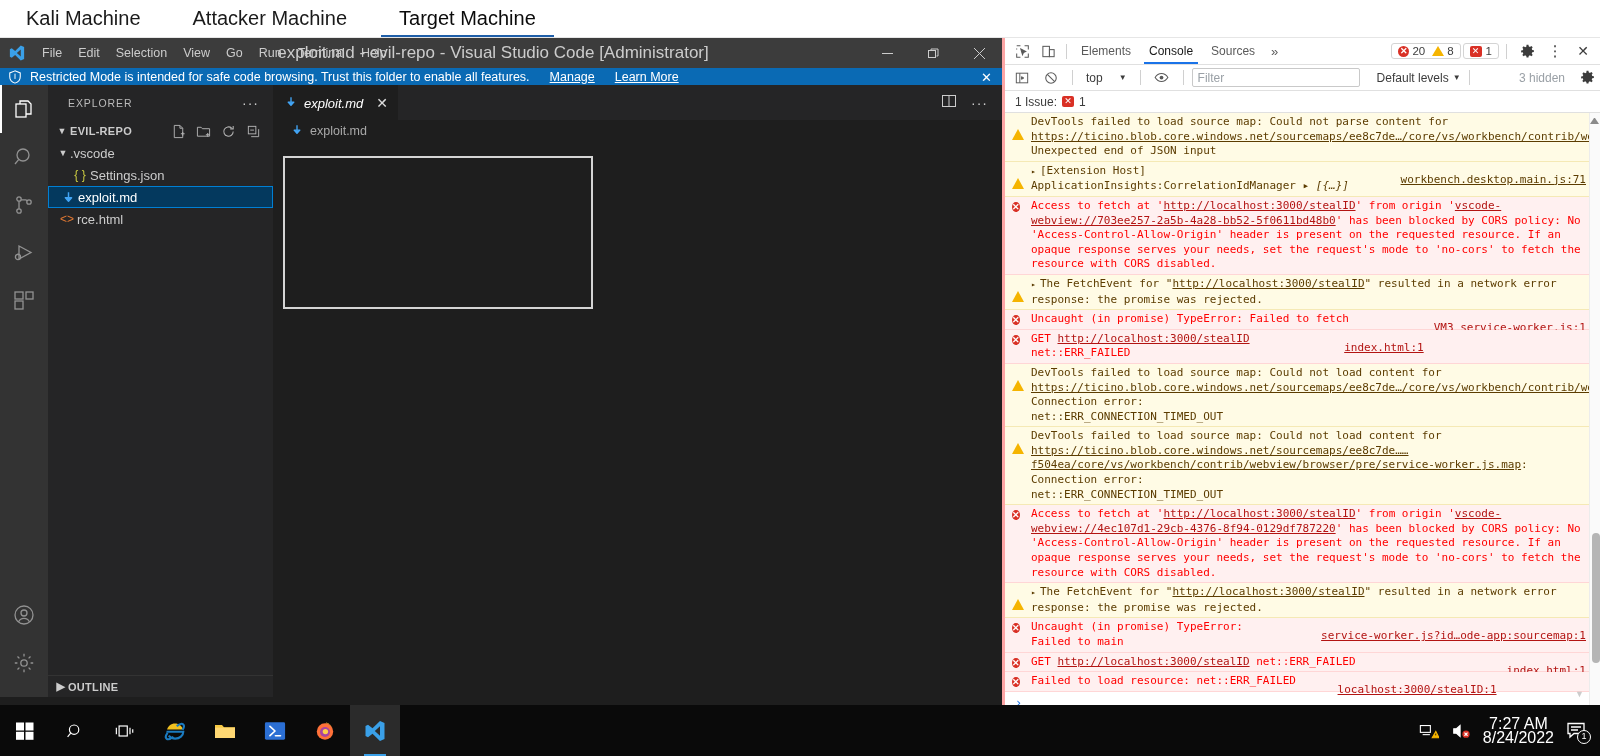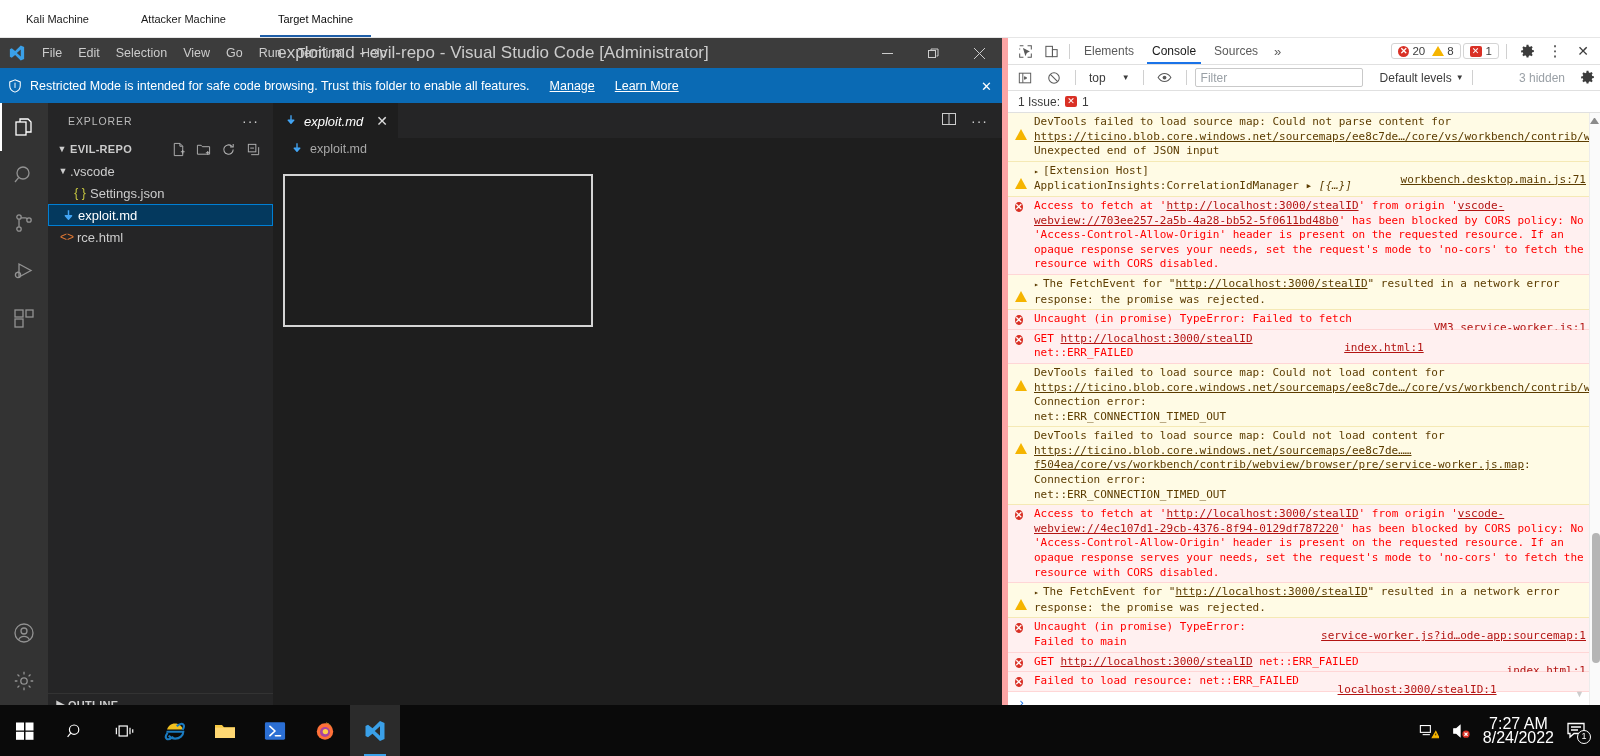--- a/index.html
+++ b/index.html
@@ -12,21 +12,21 @@
   .screen { position: relative; width: 1600px; height: 756px; }
 
   
   .tabstrip {
     position: absolute; left: 0; top: 0; width: 1600px; height: 38px;
     background: #ffffff; display: flex; align-items: stretch;
     border-bottom: 1px solid #e6e6e6;
   }
   .vmtab {
     display: flex; align-items: center; justify-content: center;
-    padding: 0 26px; font-size: 11px; color: #1a1a1a;
+    padding: 0 26px; font-size: 20px; color: #1a1a1a;
     position: relative; cursor: pointer; white-space: nowrap;
   }
   .vmtab.active { color: #0b0b0b; }
   .vmtab.active::after {
     content: ""; position: absolute; left: 8px; right: 8px; bottom: 0;
     height: 2.5px; background: #1f5fa9;
   }
 
   
   .vscode {
@@ -42,21 +42,21 @@
   .vs-menu-item { padding: 0 8px; line-height: 30px; font-size: 12.5px; color: #cccccc; cursor: pointer; }
   .vs-title-text {
     position: absolute; left: 0; right: 16px; text-align: center;
     font-size: 17px; color: #cccccc; pointer-events: none;
   }
   .vs-winctl { position: absolute; right: 0; top: 0; display: flex; height: 30px; }
   .vs-wbtn { width: 46px; height: 30px; display: flex; align-items: center; justify-content: center; cursor: pointer; }
 
   
   .vs-notif {
-    height: 35px; background: #0a6ab4; display: flex; align-items: center;
+    height: 17px; background: #0a6ab4; display: flex; align-items: center;
     color: #ffffff; font-size: 12.5px; padding: 0 8px; position: relative;
   }
   .vs-notif-icon { margin-right: 8px; display:flex; align-items:center; }
   .vs-notif-link { text-decoration: underline; margin-left: 20px; cursor: pointer; color: #ffffff; }
   .vs-notif-close { position: absolute; right: 10px; top: 50%; transform: translateY(-50%); cursor: pointer; font-size: 13px; }
 
   .vs-body { display: flex; height: 612px; }
 
   
   .actbar {
@@ -114,21 +114,21 @@
   .ed-content { flex: 1; padding: 14px 0 0 10px; position: relative; }
   .webview-box {
     width: 310px; height: 153px; border: 2px solid #d4d4d4;
     background: #1e1e1e; margin-left: 0;
   }
 
   
   .devtools {
     position: absolute; left: 1002px; top: 38px; width: 598px; height: 667px;
     background: #ffffff; display: flex; flex-direction: column;
-    border-left: 6px solid #fca5a5;
+    border-left: 3px solid #fca5a5;
     font-family: "Liberation Sans", sans-serif;
   }
   .dt-toolbar {
     height: 27px; display: flex; align-items: center; border-bottom: 1px solid #e0e0e0;
     background: #ffffff; flex-shrink: 0; padding-left: 4px;
   }
   .dt-ibtn { width: 26px; height: 26px; display:flex; align-items:center; justify-content:center; cursor:pointer; }
   .dt-sep { width:1px; height:15px; background:#d0d0d0; margin: 0 5px; }
   .dt-tab {
     padding: 0 9px; height: 26px; display: flex; align-items: center;

